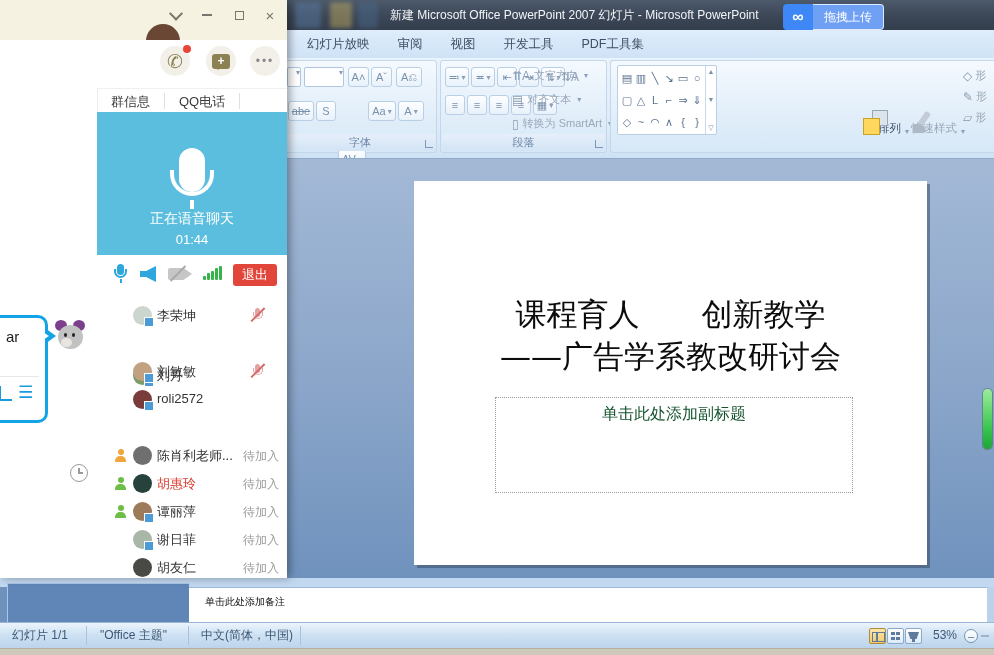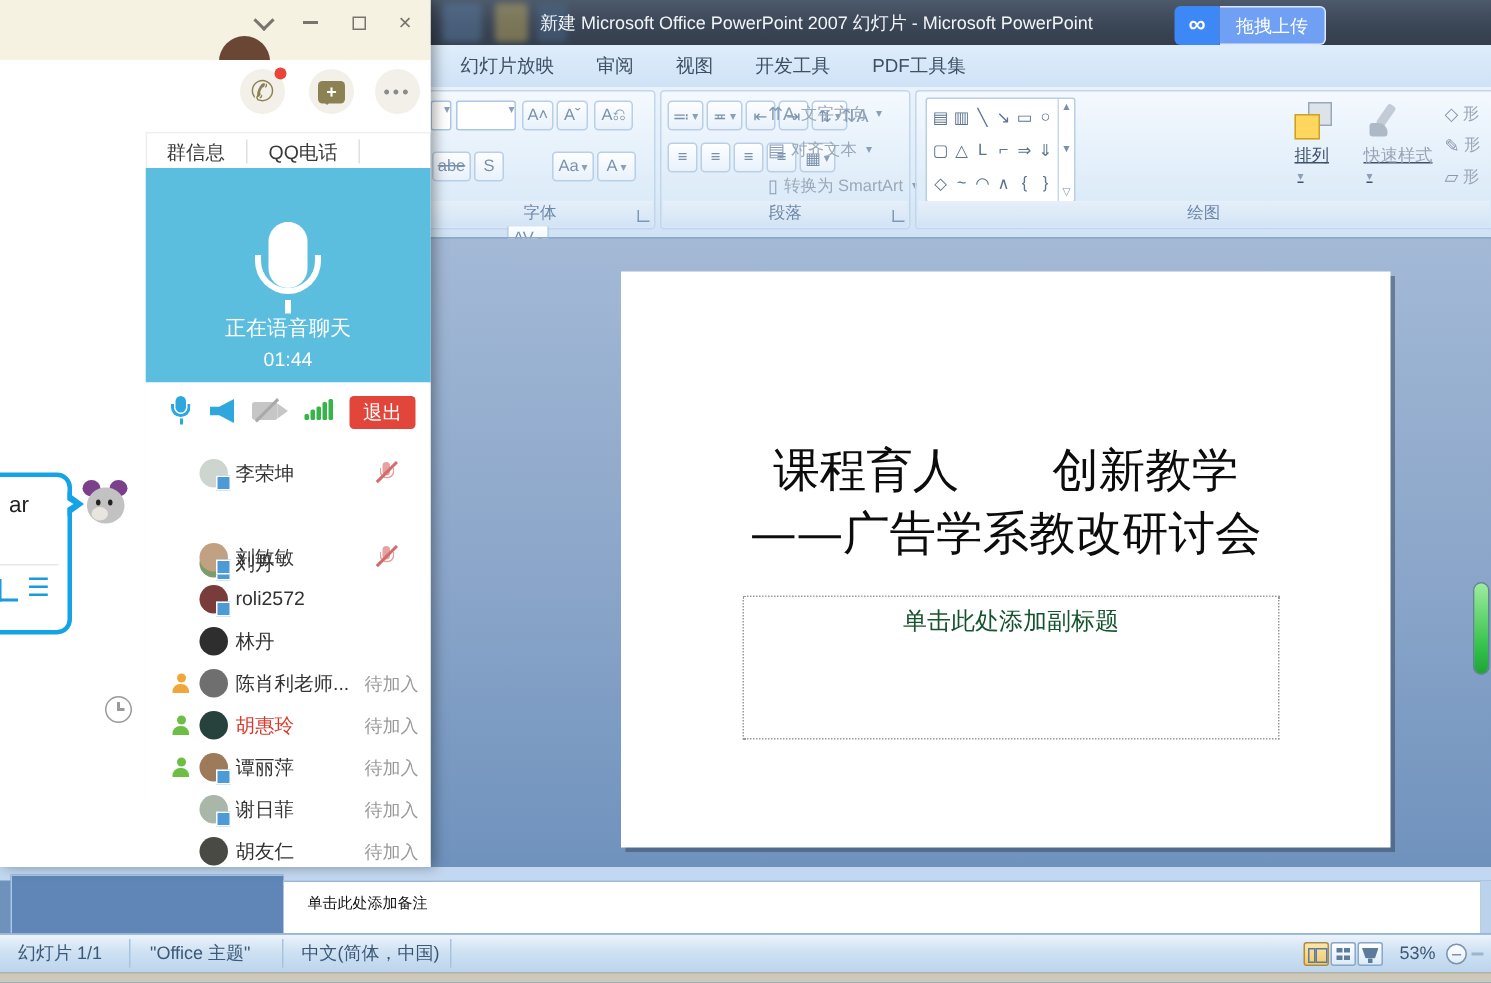--- a/index.html
+++ b/index.html
@@ -4,21 +4,21 @@
 <style>
   html,body{margin:0;padding:0;}
   body{width:994px;height:655px;position:relative;overflow:hidden;
        font-family:"Liberation Sans","DejaVu Sans",sans-serif;background:#6f92bd;}
 
   
   .ppt{position:absolute;inset:0;}
   .ppt-titlebar{position:absolute;left:0;top:0;right:0;height:30px;
     background:linear-gradient(#4d5a6b,#3b4656 55%,#343e4d);overflow:hidden;}
   .tb-blob{position:absolute;top:2px;height:26px;opacity:.45;filter:blur(2px);border-radius:3px;}
-  .ppt-title{position:absolute;left:360px;top:0;line-height:30px;font-size:12px;color:#f2f5f8;white-space:nowrap;}
+  .ppt-title{position:absolute;left:390px;top:0;line-height:30px;font-size:12px;color:#f2f5f8;white-space:nowrap;}
   .baidu{position:absolute;left:783px;top:4px;height:26px;display:flex;}
   .baidu-logo{width:30px;height:26px;background:#3e87f6;border-radius:4px 0 0 4px;
     color:#fff;font-size:16px;font-weight:bold;display:flex;align-items:center;justify-content:center;}
   .baidu-label{height:24px;border:1px solid #dce9ff;border-left:none;border-radius:0 4px 4px 0;
     background:#6fa0f4;color:#fff;font-size:12px;line-height:24px;padding:0 11px;white-space:nowrap;}
 
   
   .ppt-tabrow{position:absolute;left:0;top:30px;right:0;height:28px;
     background:linear-gradient(#dfedfb,#cfe2f6);display:flex;padding-left:293px;box-sizing:border-box;}
   .ptab{line-height:28px;font-size:12.5px;color:#3e5065;padding:0 14px;white-space:nowrap;}
@@ -40,22 +40,22 @@
   .rtextbtn{position:absolute;height:21px;display:flex;align-items:center;gap:4px;
     color:#9aa8ba;font-size:11px;white-space:nowrap;}
   .rtb-ico{color:#8a9cb5;font-size:12px;}
   .palette{position:absolute;left:6px;top:4px;width:100px;height:70px;background:#fff;
     border:1px solid #b9cfe6;border-radius:2px;display:grid;
     grid-template-columns:repeat(6,1fr);padding:1px 12px 1px 2px;box-sizing:border-box;}
   .shape-g{font-size:11px;color:#5b7390;display:flex;align-items:center;justify-content:center;}
   .pal-scroll{position:absolute;right:0;top:0;bottom:0;width:11px;border-left:1px solid #c9d9ea;
     display:flex;flex-direction:column;align-items:center;justify-content:space-between;
     font-size:7px;color:#7a91ab;padding:2px 0;box-sizing:border-box;}
-  .bigbtn{position:absolute;top:3px;height:72px;display:flex;flex-direction:column;
-    align-items:flex-start;justify-content:flex-start;gap:2px;font-size:11.5px;color:#3f5068;text-decoration:underline;}
+  .bigbtn{position:absolute;top:3px;height:72px;display:flex;
+    align-items:flex-end;justify-content:flex-start;gap:2px;font-size:11.5px;color:#3f5068;}
   .bigbtn .lbl{white-space:nowrap;}
   .bigbtn.disabled .lbl{color:#9aa6b6;}
   .arr-ico{width:26px;height:26px;position:relative;margin-top:4px;}
   .arr-back{position:absolute;left:9px;top:0;width:14px;height:14px;background:#dde3ea;border:1px solid #9aa7b8;}
   .arr-front{position:absolute;left:0;top:8px;width:15px;height:15px;background:#ffd75e;border:1px solid #c9a227;}
   .brush-ico{width:26px;height:26px;position:relative;margin-top:4px;}
   .brush-h{position:absolute;left:12px;top:1px;width:6px;height:16px;background:#c2cbd6;border-radius:2px;transform:rotate(35deg);}
   .brush-b{position:absolute;left:4px;top:14px;width:12px;height:9px;background:#aeb9c6;border-radius:2px 6px 2px 2px;}
   .clipcol{position:absolute;left:352px;top:4px;width:44px;}
   .cliprow{height:21px;display:flex;align-items:center;gap:3px;color:#9aa6b6;font-size:11px;overflow:hidden;}
@@ -330,21 +330,20 @@
         </div>
         <div class="cliprow">
           <span class="ic">✎</span>
           <span>形</span>
         </div>
         <div class="cliprow">
           <span class="ic">▱</span>
           <span>形</span>
         </div>
       </div>
-      <div class="rglabel">绘图</div>
     </div>
   </div>
 
   <div class="workspace">
     <div class="slide-shadow"></div>
     <div class="slide">
       <div class="slide-title">
         <span style="display:block">课程育人　　创新教学</span>
         <span style="display:block">——广告学系教改研讨会</span>
       </div>
@@ -477,24 +476,20 @@
           <span class="h"></span>
           <span class="sl"></span>
         </span>
     </div>
     <div class="mrow" style="top:93px;">
       <span class="avatar" style="background: rgb(122, 59, 59);">
           <span class="badge"></span>
         </span>
       <span class="mname">roli2572</span>
     </div>
-    <div class="mrow" style="top:121px;">
-      <span class="avatar" style="background: rgb(46, 46, 46);"></span>
-      <span class="mname">林丹</span>
-    </div>
     <div class="mrow" style="top:149px;">
       <span class="presence away">
           <span class="hd"></span>
           <span class="bd"></span>
         </span>
       <span class="avatar" style="background: rgb(111, 111, 111);"></span>
       <span class="mname">陈肖利老师...</span>
       <span class="pending">待加入</span>
     </div>
     <div class="mrow" style="top:177px;">

